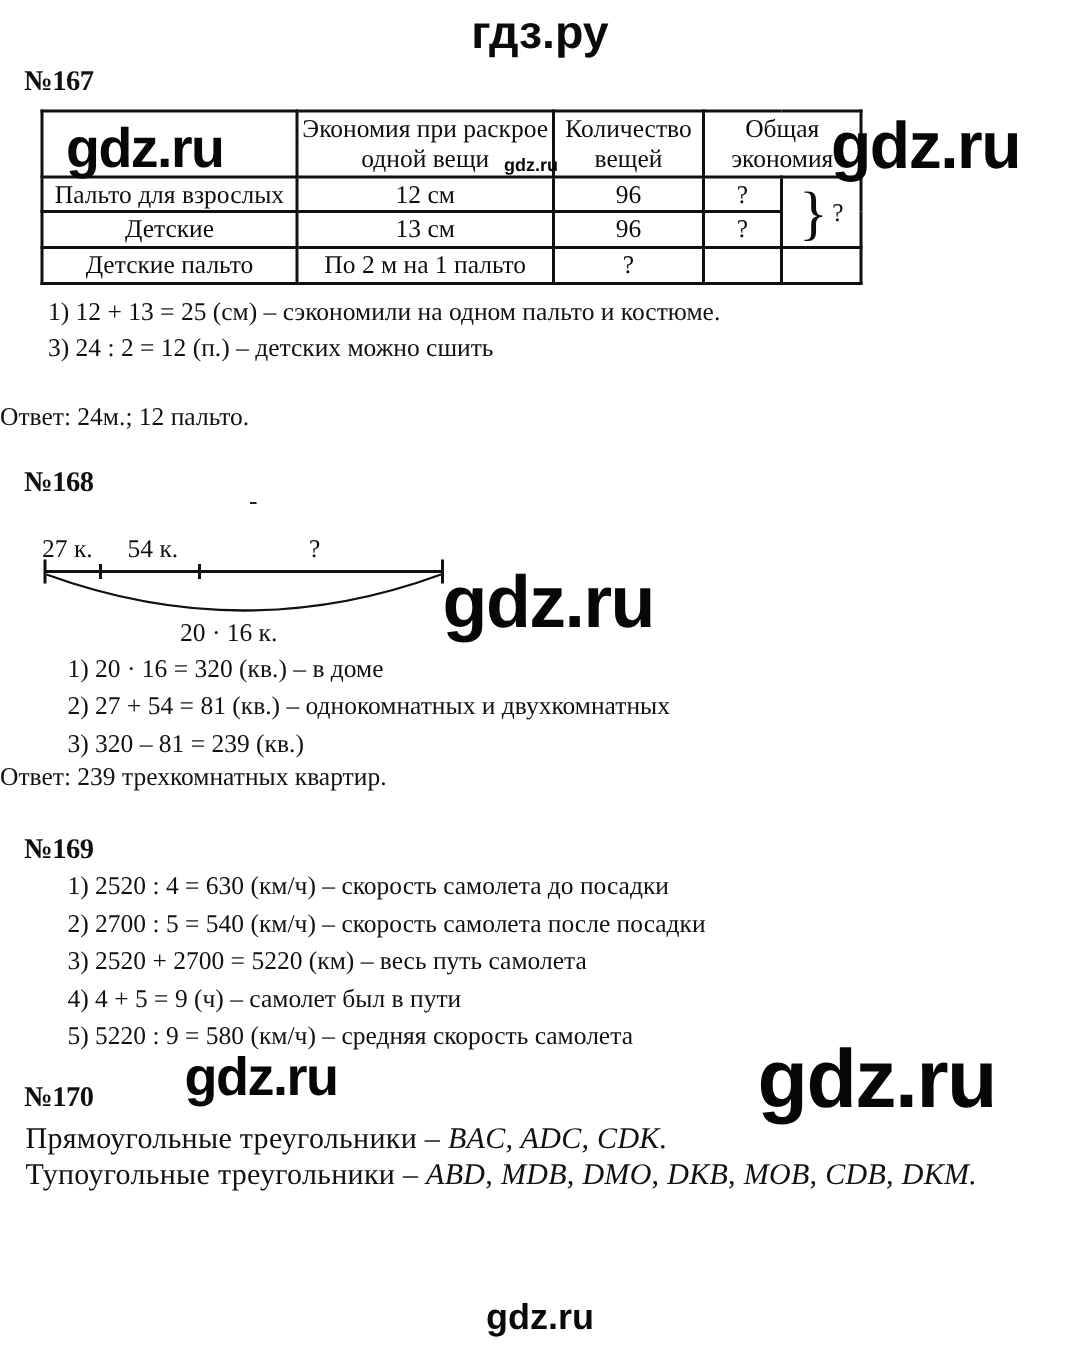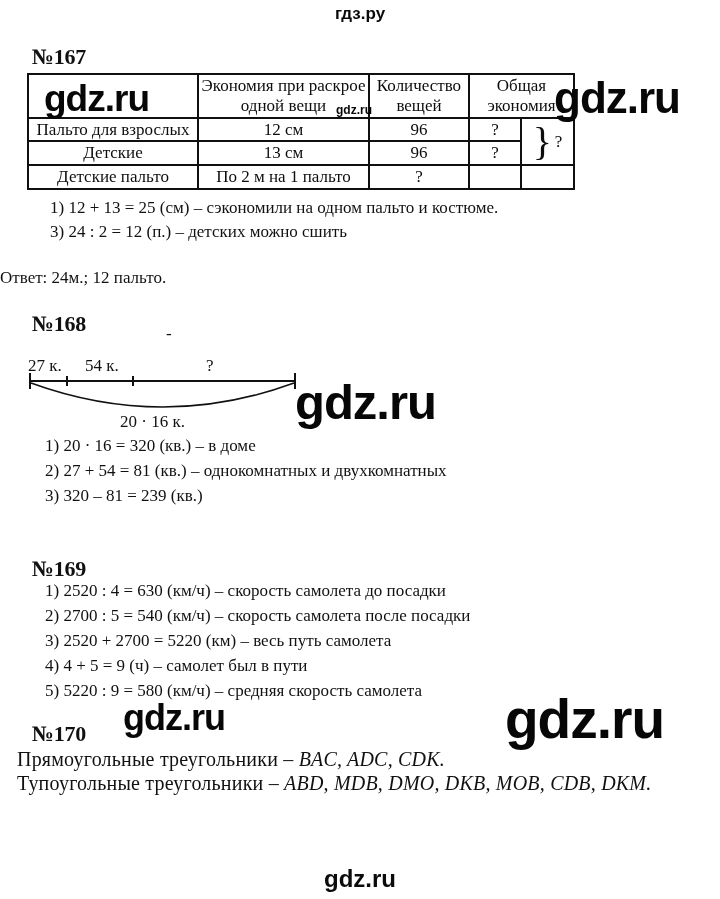--- a/index.html
+++ b/index.html
@@ -1,30 +1,30 @@
 <!DOCTYPE html>
 <html><head>
 <meta charset="utf-8">
 <style>
   html,body{margin:0;padding:0;background:#ffffff;}
   .page{position:relative;width:720px;height:899px;background:#fff;overflow:hidden;
         font-family:"Liberation Serif","DejaVu Serif",serif;color:#111;}
   .site-header{position:absolute;top:4px;left:0;width:100%;text-align:center;
-        font-family:"Liberation Sans","DejaVu Sans",sans-serif;font-weight:700;font-size:17px;color:#0b0b0b;}
+        font-family:"Liberation Sans","DejaVu Sans",sans-serif;font-weight:700;font-size:31px;color:#0b0b0b;}
   .wm{position:absolute;font-family:"Liberation Sans","DejaVu Sans",sans-serif;font-weight:700;
         color:#070707;letter-spacing:-1px;line-height:1;white-space:nowrap;}
   .wm-table-left{left:44px;top:80px;font-size:37px;}
   .wm-table-right{left:554px;top:76px;font-size:44px;}
   .wm-table-small{left:336px;top:104px;font-size:12px;letter-spacing:0;}
   .wm-168{left:295px;top:378px;font-size:49px;}
   .wm-170-left{left:123px;top:700px;font-size:36px;}
   .wm-170-right{left:505px;top:692px;font-size:55px;}
   .wm-footer{position:absolute;top:865px;left:0;width:100%;text-align:center;
         font-family:"Liberation Sans","DejaVu Sans",sans-serif;font-weight:700;font-size:24px;color:#0b0b0b;}
-  .pnum{position:absolute;left:32px;font-weight:700;font-size:22px;letter-spacing:-0.3px;white-space:nowrap;}
+  .pnum{position:absolute;left:16px;font-weight:700;font-size:19px;letter-spacing:-0.3px;white-space:nowrap;}
   .steps{position:absolute;font-size:17px;white-space:nowrap;}
   .steps div{height:23.5px;line-height:23.5px;}
   .steps.lh25 div{height:25px;line-height:25px;}
   .answer{position:absolute;left:0;font-size:17px;white-space:nowrap;}
   table.t167{position:absolute;left:27px;top:73px;border-collapse:collapse;table-layout:fixed;
         font-size:17px;text-align:center;color:#0d0d0d;}
   table.t167 td{border:2px solid #101010;padding:0 2px;vertical-align:middle;overflow:hidden;}
   table.t167 .hdr{line-height:20px;}
   .brace-cell{border-left:2px solid #101010;}
   .brace{font-size:40px;font-weight:400;vertical-align:middle;line-height:1;}
@@ -77,21 +77,21 @@
     <tr style="height:24px;">
       <td>Детские пальто</td>
       <td>По 2 м на 1 пальто</td>
       <td>?</td>
       <td></td>
       <td></td>
     </tr>
   </tbody>
     </table>
 
-  <div class="steps" style="left:50px;top:196px;">
+  <div class="steps" style="left:32px;top:196px;">
     <div>1) 12 + 13 = 25 (см) – сэкономили на одном пальто и костюме.</div>
     <div>3) 24 : 2 = 12 (п.) – детских можно сшить</div>
   </div>
   <div class="answer" style="top:268px;">Ответ: 24м.; 12 пальто.</div>
 
   <div class="pnum" style="top:311px;">№168</div>
 
   <div class="dash-artifact">-</div>
 
   <svg class="diagram" width="290" height="88" viewBox="0 0 290 88">
@@ -105,20 +105,21 @@
     <line x1="108" y1="29" x2="108" y2="39" stroke="#111" stroke-width="2"></line>
     <path d="M 6 36 Q 138 84 269 36" stroke="#111" stroke-width="1.5" fill="none"></path>
     <text x="95" y="80">20 · 16 к.</text>
   </svg>
 
   <div class="steps lh25" style="left:45px;top:433px;">
     <div>1) 20 · 16 = 320 (кв.) – в доме</div>
     <div>2) 27 + 54 = 81 (кв.) – однокомнатных и двухкомнатных</div>
     <div>3) 320 – 81 = 239 (кв.)</div>
   </div>
+  <div class="answer" style="top:508px;">Ответ: 239 трехкомнатных квартир.</div>
 
   <div class="pnum" style="top:556px;">№169</div>
   <div class="steps lh25" style="left:45px;top:578px;">
     <div>1) 2520 : 4 = 630 (км/ч) – скорость самолета до посадки</div>
     <div>2) 2700 : 5 = 540 (км/ч) – скорость самолета после посадки</div>
     <div>3) 2520 + 2700 = 5220 (км) – весь путь самолета</div>
     <div>4) 4 + 5 = 9 (ч) – самолет был в пути</div>
     <div>5) 5220 : 9 = 580 (км/ч) – средняя скорость самолета</div>
   </div>
 

